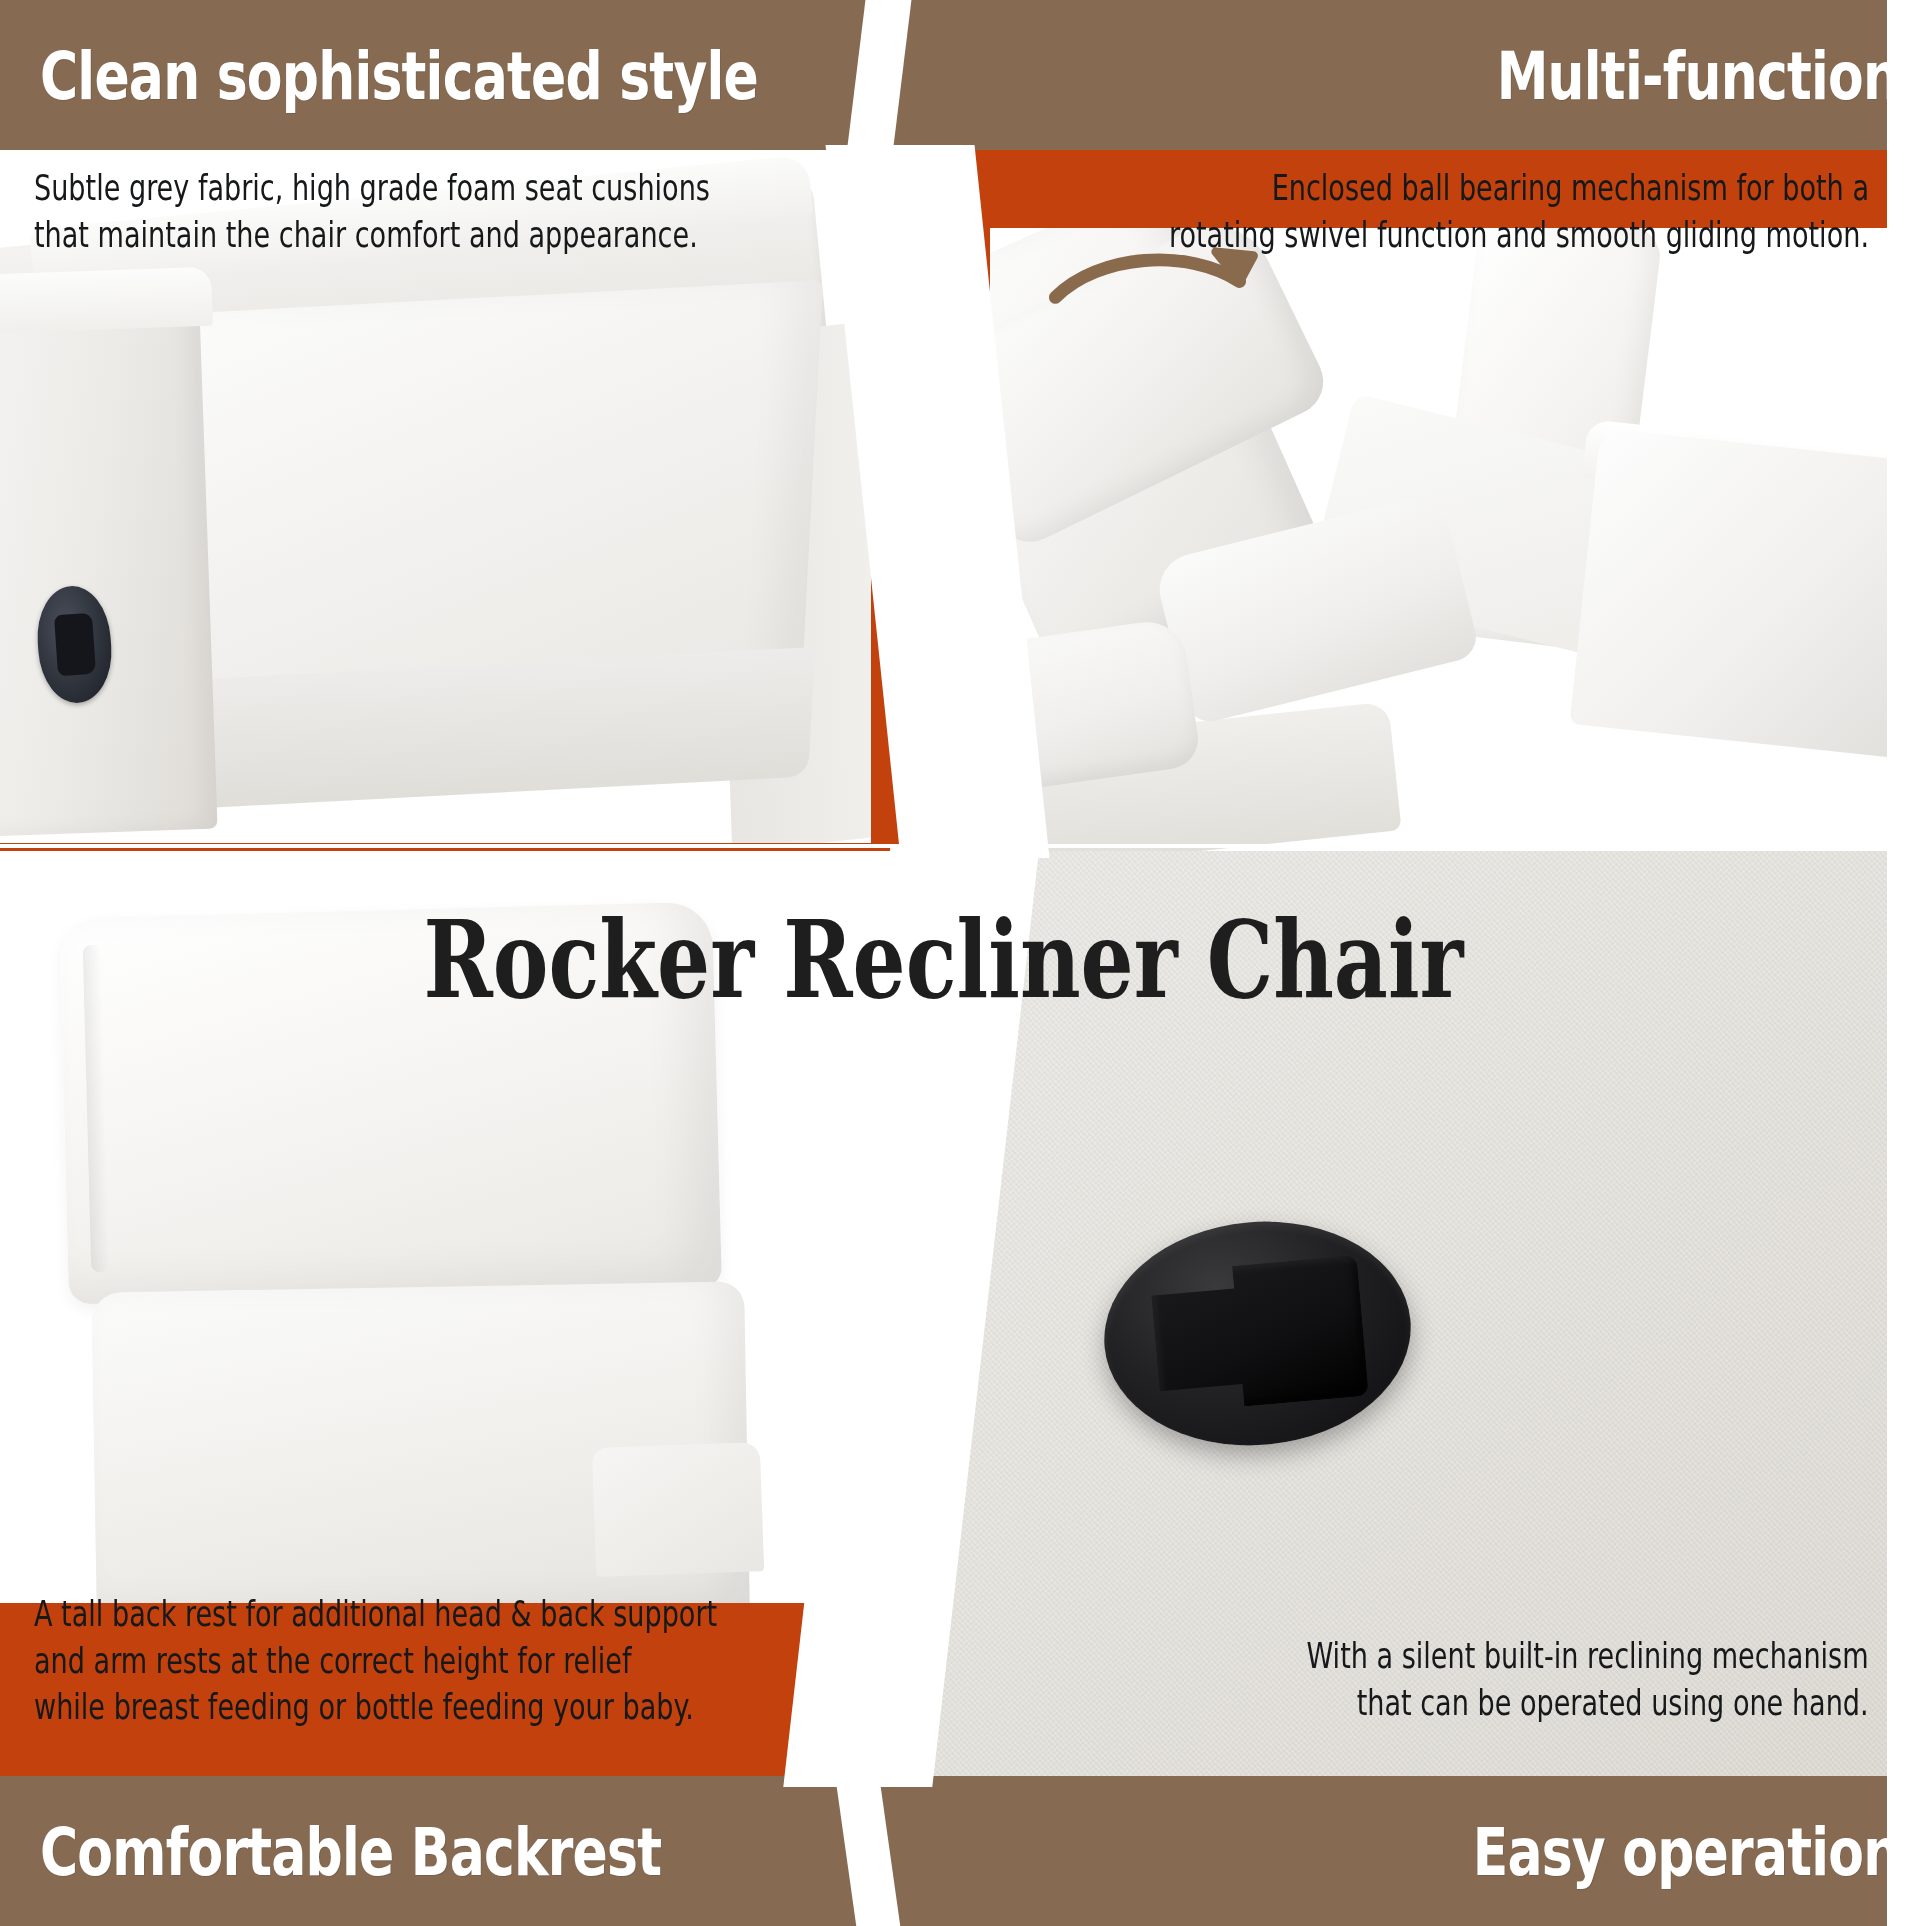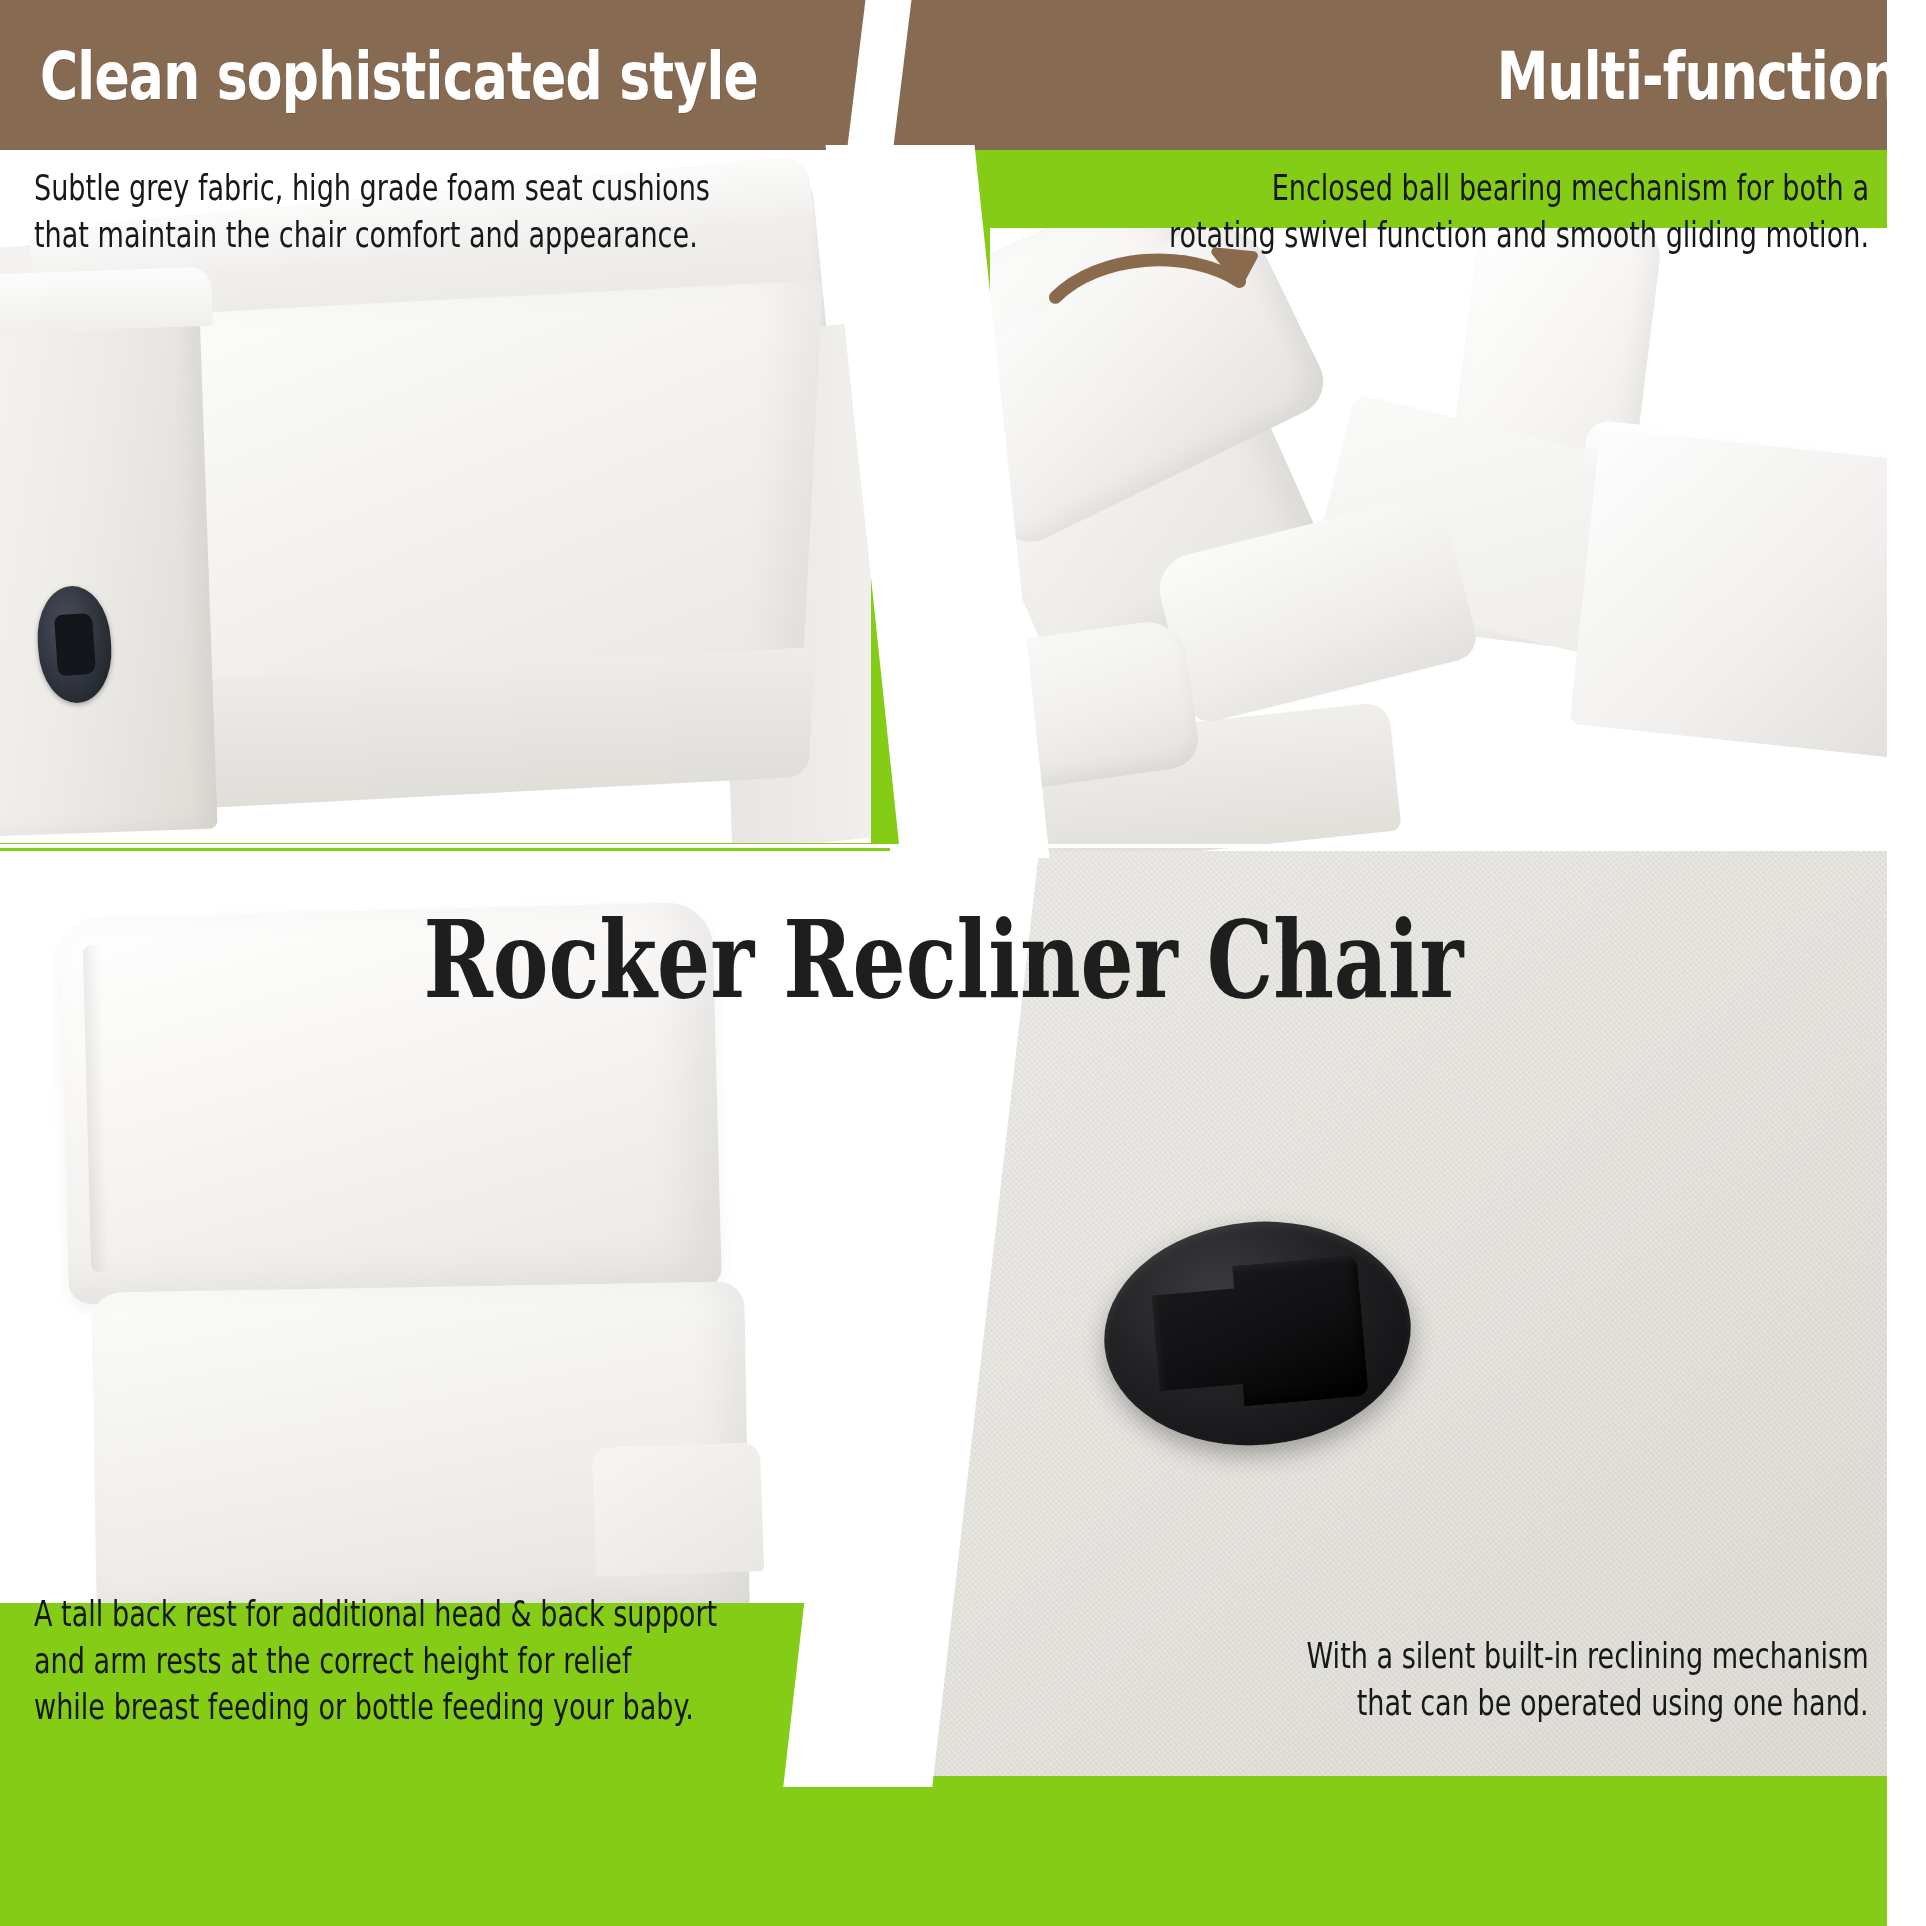--- a/index.html
+++ b/index.html
@@ -3,21 +3,21 @@
 <meta charset="utf-8">
 <style>
   * { margin:0; padding:0; box-sizing:border-box; }
   html, body { width:1927px; height:1927px; overflow:hidden; }
   body {
     font-family:"Liberation Sans", sans-serif;
     background:#ffffff;
     position:relative;
   }
 
-  #board { position:absolute; inset:0; width:1887px; height:1927px; background:#84cc16; overflow:hidden; }
+  #board { position:absolute; inset:0; width:1887px; height:1927px; background:#c2410c; overflow:hidden; }
 
   
   .banner {
     position:absolute;
     background:#866A52;
     color:#fff;
     overflow:hidden;
   }
   .banner-label {
     position:absolute;
@@ -324,20 +324,25 @@
   <div id="top-gap"></div>
   <div id="mid-band"></div>
   <div id="bottom-gap"></div>
 
   <div class="banner" id="top-banner">
     <div class="banner-label" id="top-left-label">Clean sophisticated style</div>
     <div class="banner-label" id="top-right-label">Multi-function</div>
     <div id="top-notch"></div>
   </div>
 
+  <div class="banner" id="bottom-banner">
+    <div class="banner-label" id="bottom-left-label">Comfortable Backrest</div>
+    <div class="banner-label" id="bottom-right-label">Easy operation</div>
+    <div id="bottom-notch"></div>
+  </div>
 
   <div class="panel-text" id="tl-text">Subtle grey fabric, high grade foam seat cushions
 that maintain the chair comfort and appearance.</div>
 
   <div class="panel-text" id="tr-text">Enclosed ball bearing mechanism for both a
 rotating swivel function and smooth gliding motion.</div>
 
   <div class="panel-text" id="bl-text">A tall back rest for additional head &amp; back support
 and arm rests at the correct height for relief
 while breast feeding or bottle feeding your baby.</div>

